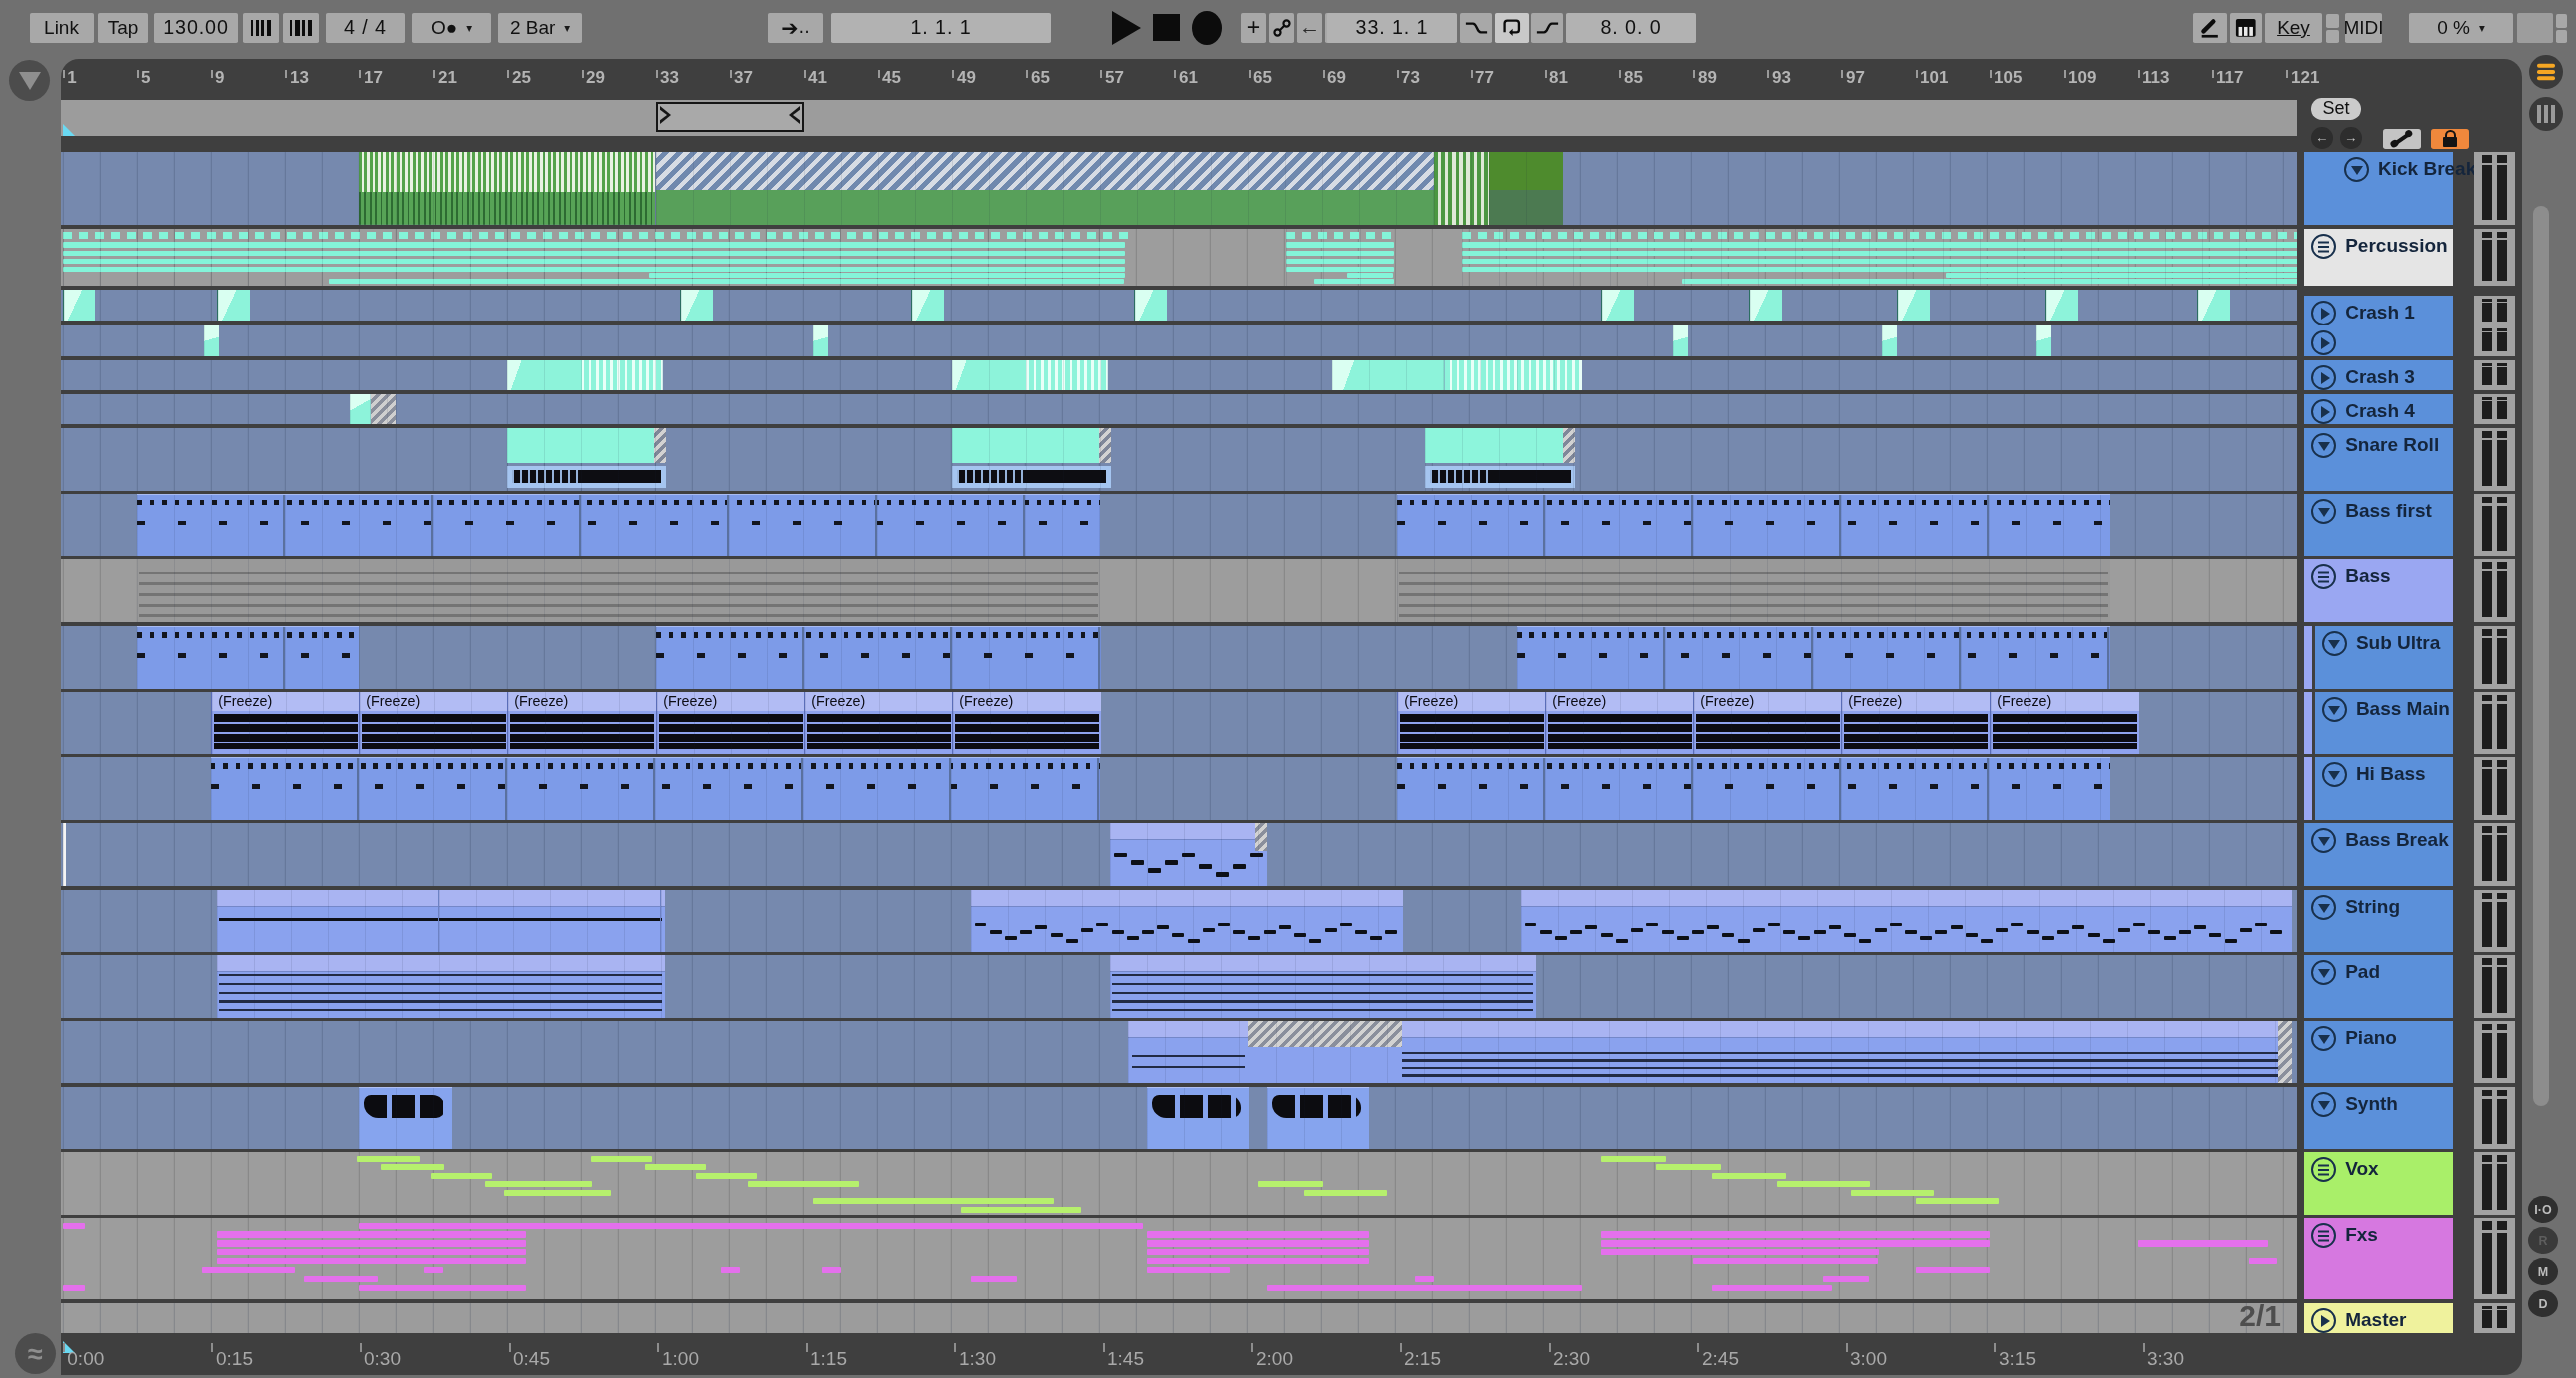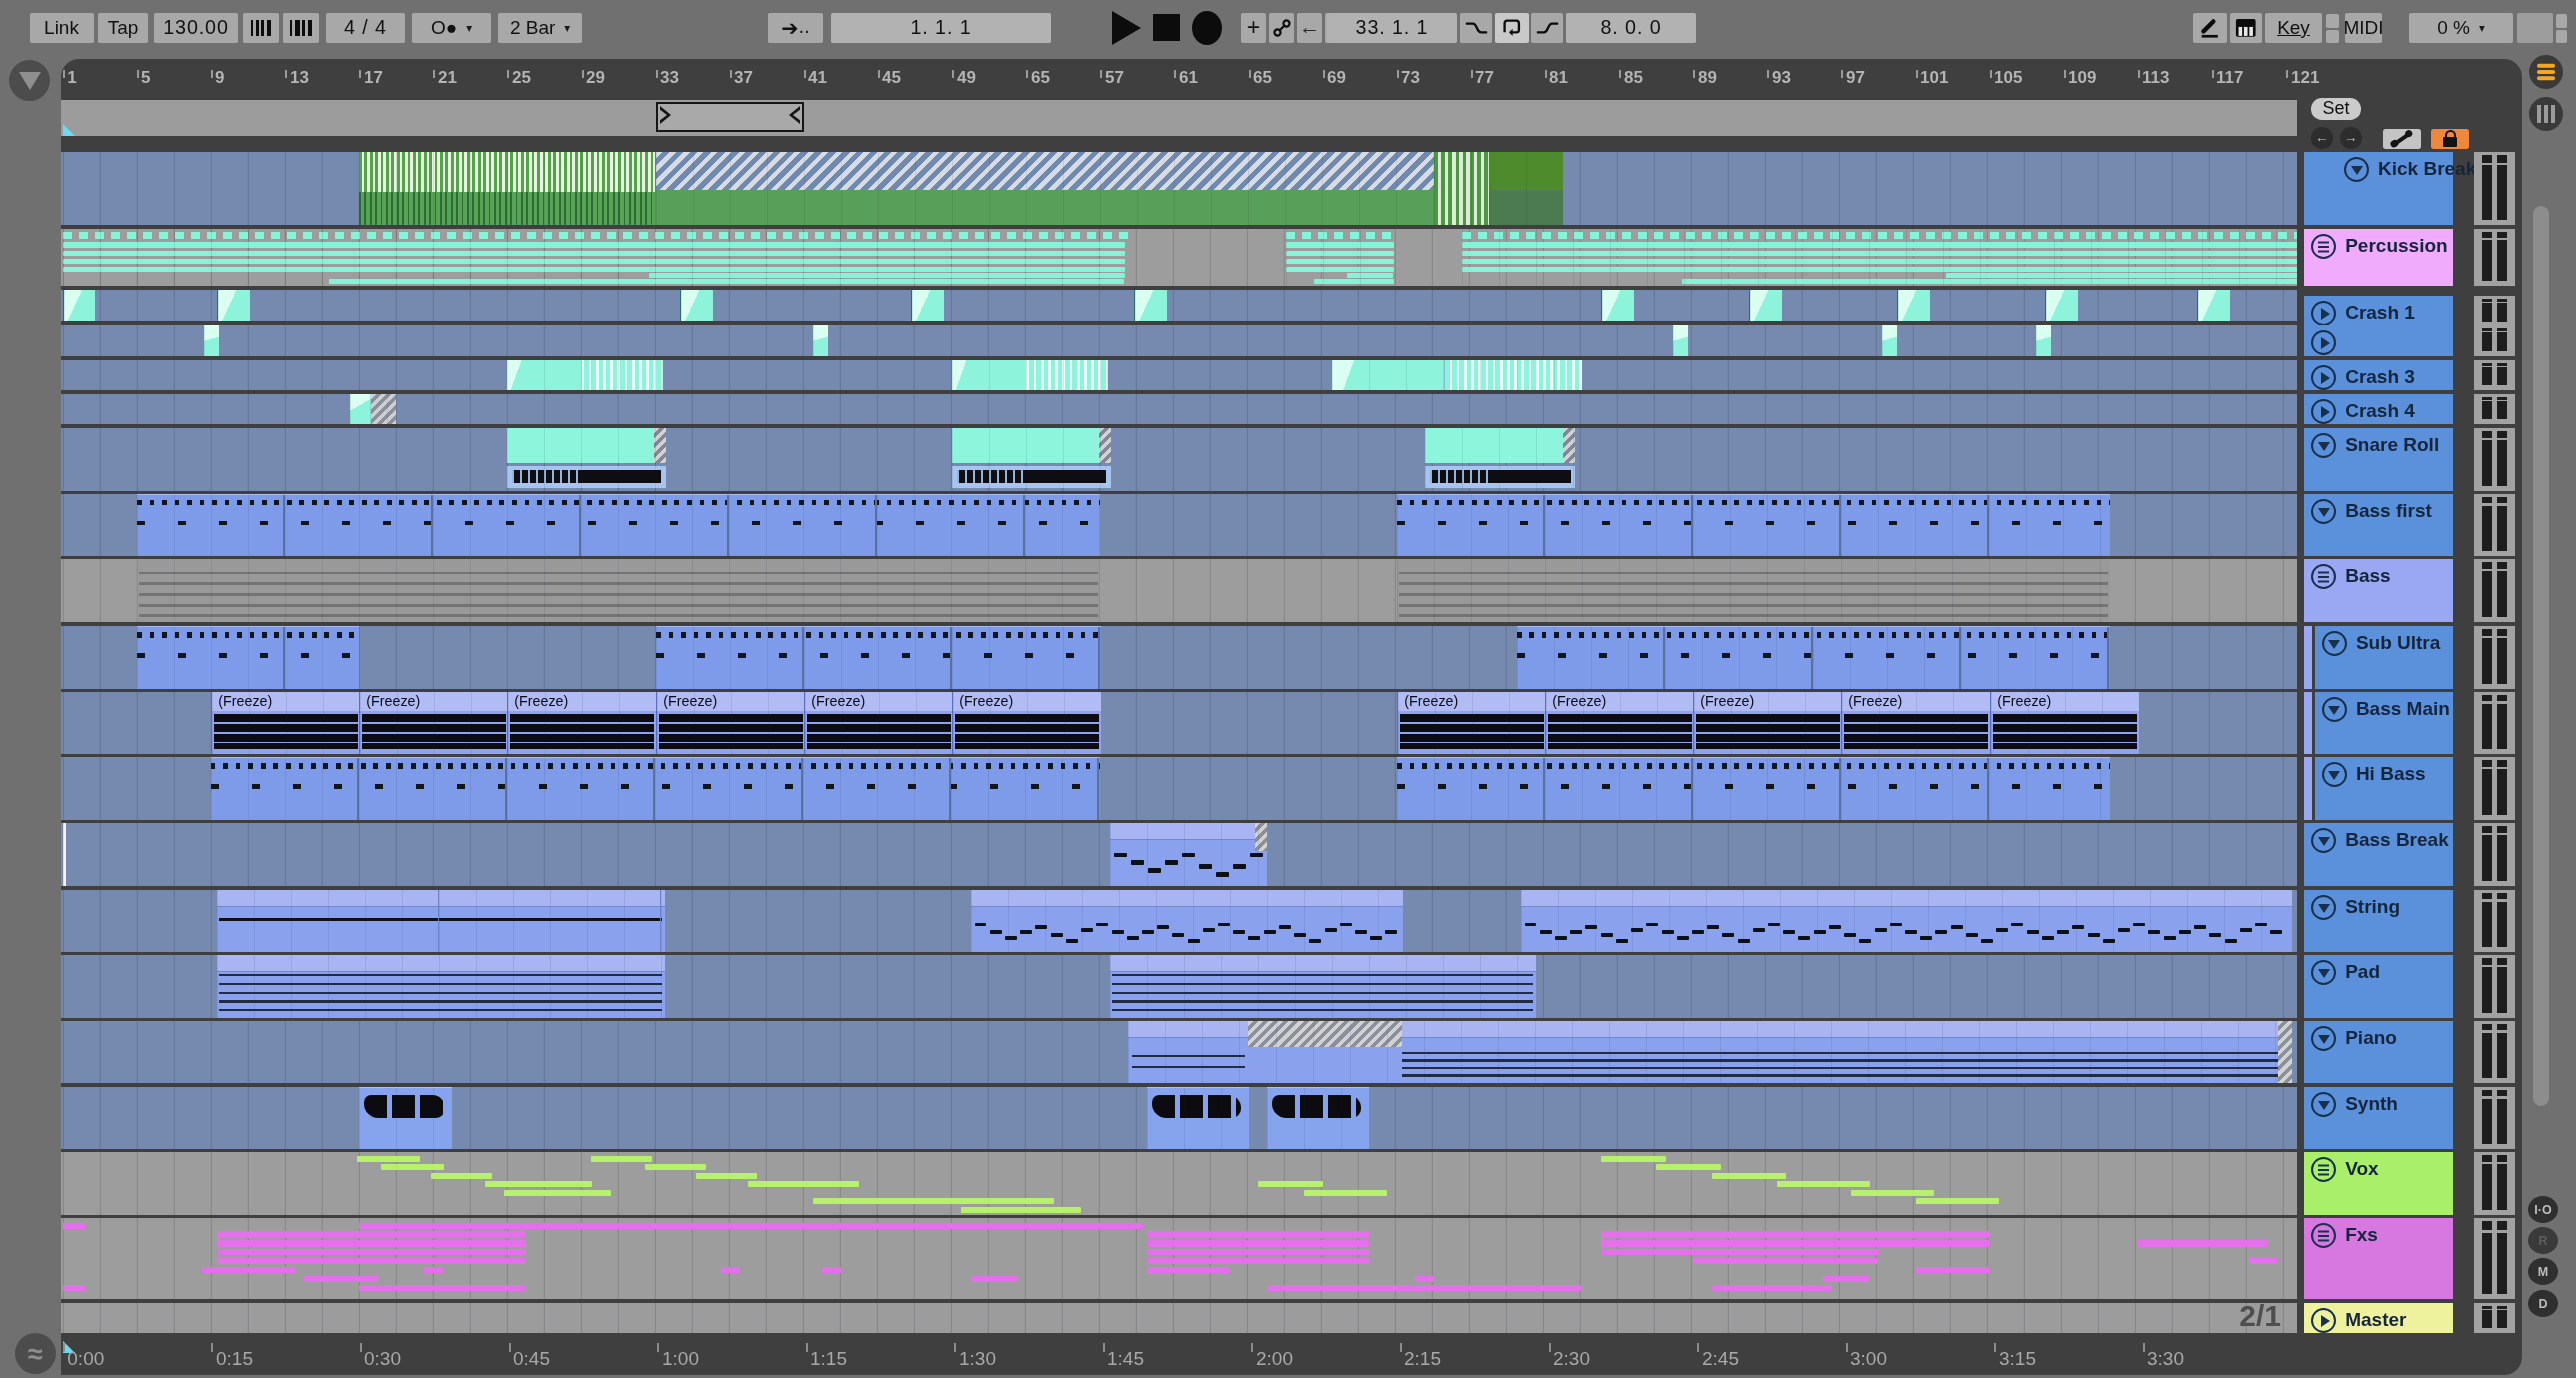--- a/index.html
+++ b/index.html
@@ -761,21 +761,21 @@
               <div class="tri-d"></div>
             </div>
             <div class="hname">Kick Break</div>
           </div>
           <div class="meter">
             <i></i>
             <i></i>
           </div>
         </div>
         <div class="thead" style="top: 170px; height: 57px;">
-          <div class="hmain" style="background: #f0abfc;">
+          <div class="hmain" style="background: #e5e5e5;">
             <div class="tico">
               <div class="menu3"></div>
             </div>
             <div class="hname">Percussion</div>
           </div>
           <div class="meter">
             <i></i>
             <i></i>
           </div>
         </div>

